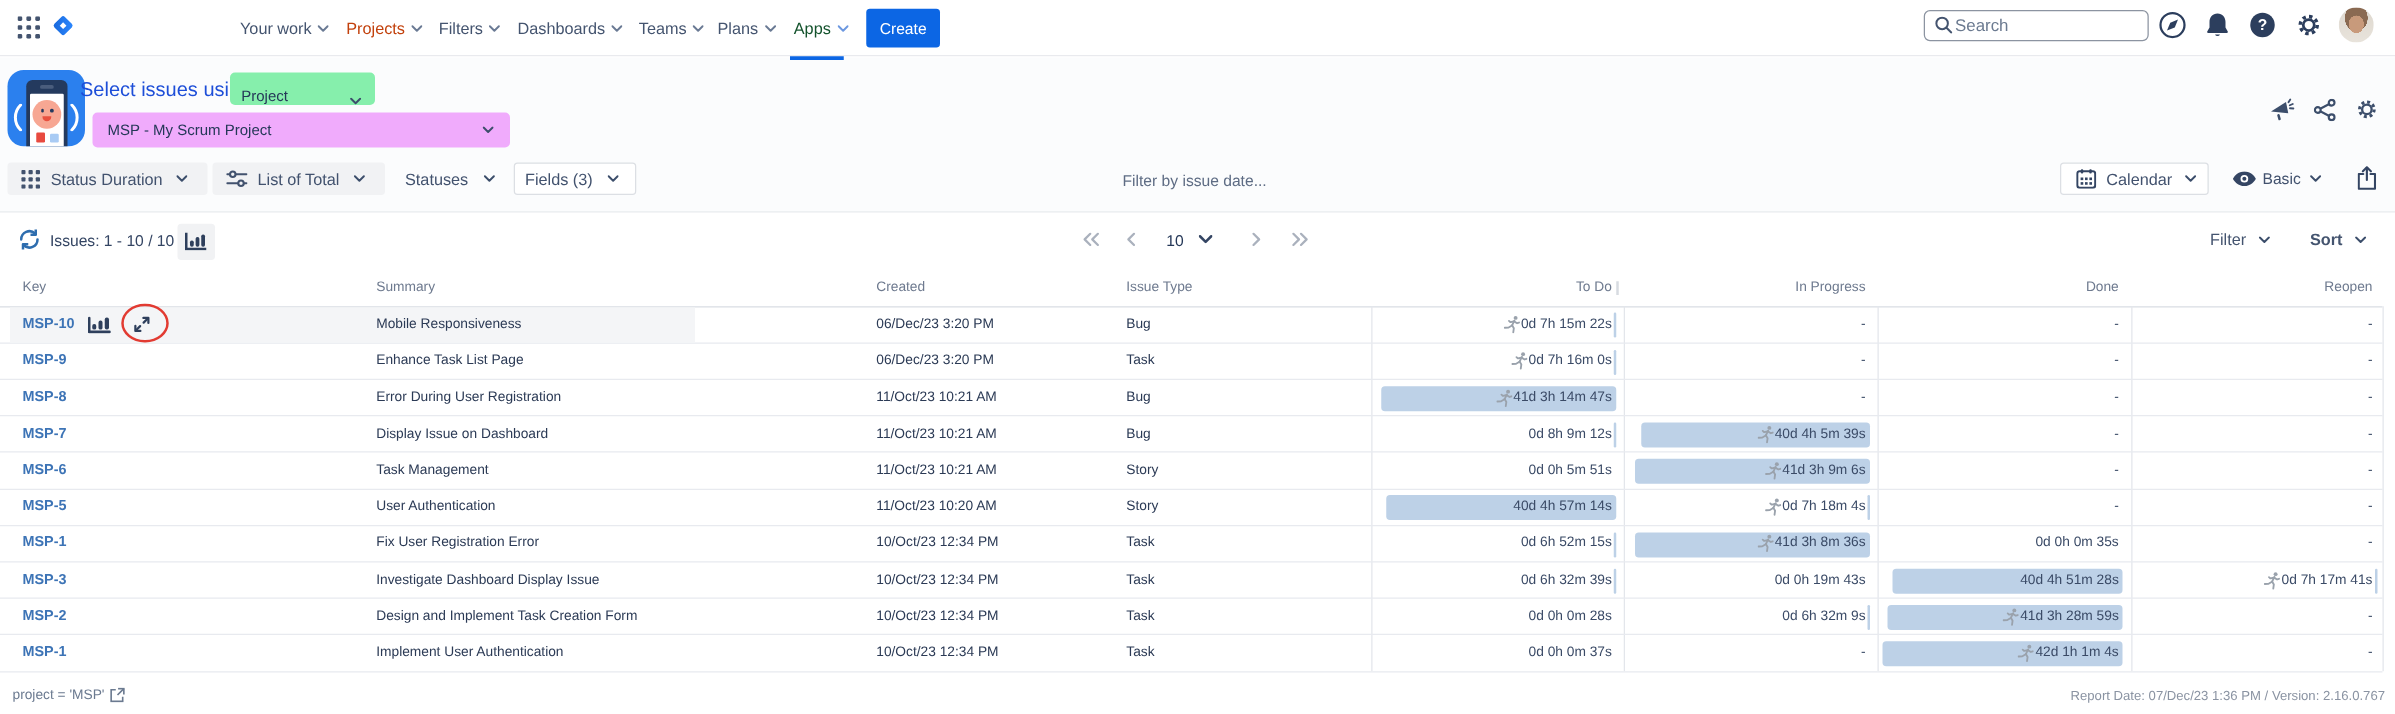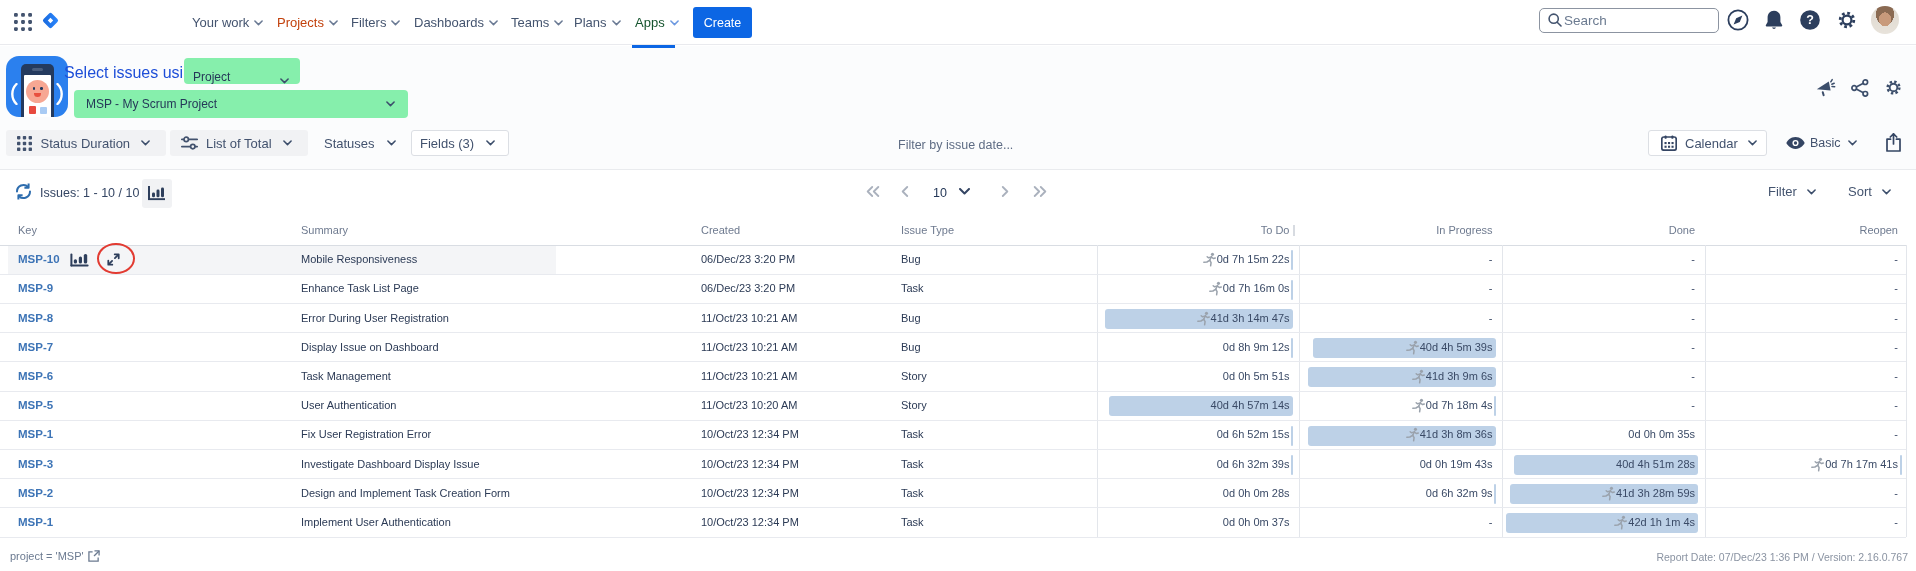--- a/index.html
+++ b/index.html
@@ -144,21 +144,21 @@
         <path d="M1.5 1 A 14 14 0 0 1 1.5 21" fill="none" stroke="#fff" stroke-width="2.4" stroke-linecap="round"></path>
       </svg>
 </div>
 <div class="abs" style="left:64px;top:64px;font-size:16px;color:#1d4ed8">Select issues using</div>
 <div class="abs" style="left:184px;top:57.5px;width:116px;height:26.5px;background:#86efac;border-radius:4px;display:flex;align-items:flex-end;font-size:12px;color:#253858">
       <span style="margin-left:9px">Project</span>
       <svg style="position:absolute;right:11px" width="9" height="6" viewBox="0 0 10 6">
         <path d="M1 0.8 L5 4.8 L9 0.8" fill="none" stroke="#3c4e6b" stroke-width="1.7" stroke-linecap="round" stroke-linejoin="round"></path>
       </svg>
     </div>
-<div class="abs" style="left:74px;top:90px;width:334px;height:28px;background:#86efac;border-radius:4px;display:flex;align-items:center;font-size:12px;color:#253858">
+<div class="abs" style="left:74px;top:90px;width:334px;height:28px;background:#f0abfc;border-radius:4px;display:flex;align-items:center;font-size:12px;color:#253858">
       <span style="margin-left:12px">MSP - My Scrum Project</span>
       <svg style="position:absolute;right:13px" width="9" height="6" viewBox="0 0 10 6">
         <path d="M1 0.8 L5 4.8 L9 0.8" fill="none" stroke="#3c4e6b" stroke-width="1.7" stroke-linecap="round" stroke-linejoin="round"></path>
       </svg>
     </div>
 
 <svg class="abs" style="left:1816px;top:78px" width="20" height="20" viewBox="0 0 20 20">
       <g fill="#3c4e6b">
         <path d="M0.8 11.2 L12.8 3.6 L14.6 12.6 Z"></path>
         <rect x="6.2" y="13.2" width="2" height="5" rx="0.9" transform="rotate(-16 7.2 15.7)"></rect>
@@ -309,21 +309,21 @@
         <path d="M1.7 1 L6.2 5.5 L1.7 10"></path>
         <path d="M7.8 1 L12.3 5.5 L7.8 10"></path>
       </g>
     </svg>
 <div class="navitem" style="left:1768px;top:178px;height:27px;font-size:13px;font-weight:400;color:#44546f;gap:0">
       <span>Filter</span>
       <svg style="margin-left:10px" width="9" height="6" viewBox="0 0 10 6">
         <path d="M1 0.8 L5 4.8 L9 0.8" fill="none" stroke="#3c4e6b" stroke-width="1.7" stroke-linecap="round" stroke-linejoin="round"></path>
       </svg>
     </div>
-<div class="navitem" style="left:1848px;top:178px;height:27px;font-size:13px;font-weight:400;color:#44546f;gap:0">
+<div class="navitem" style="left:1848px;top:178px;height:27px;font-size:13px;font-weight:700;color:#44546f;gap:0">
       <span>Sort</span>
       <svg style="margin-left:10px" width="9" height="6" viewBox="0 0 10 6">
         <path d="M1 0.8 L5 4.8 L9 0.8" fill="none" stroke="#3c4e6b" stroke-width="1.7" stroke-linecap="round" stroke-linejoin="round"></path>
       </svg>
     </div>
 
 <div class="tbl">
 <div class="th" style="left:18px">Key</div>
 <div class="th" style="left:301px">Summary</div>
 <div class="th" style="left:701px">Created</div>

